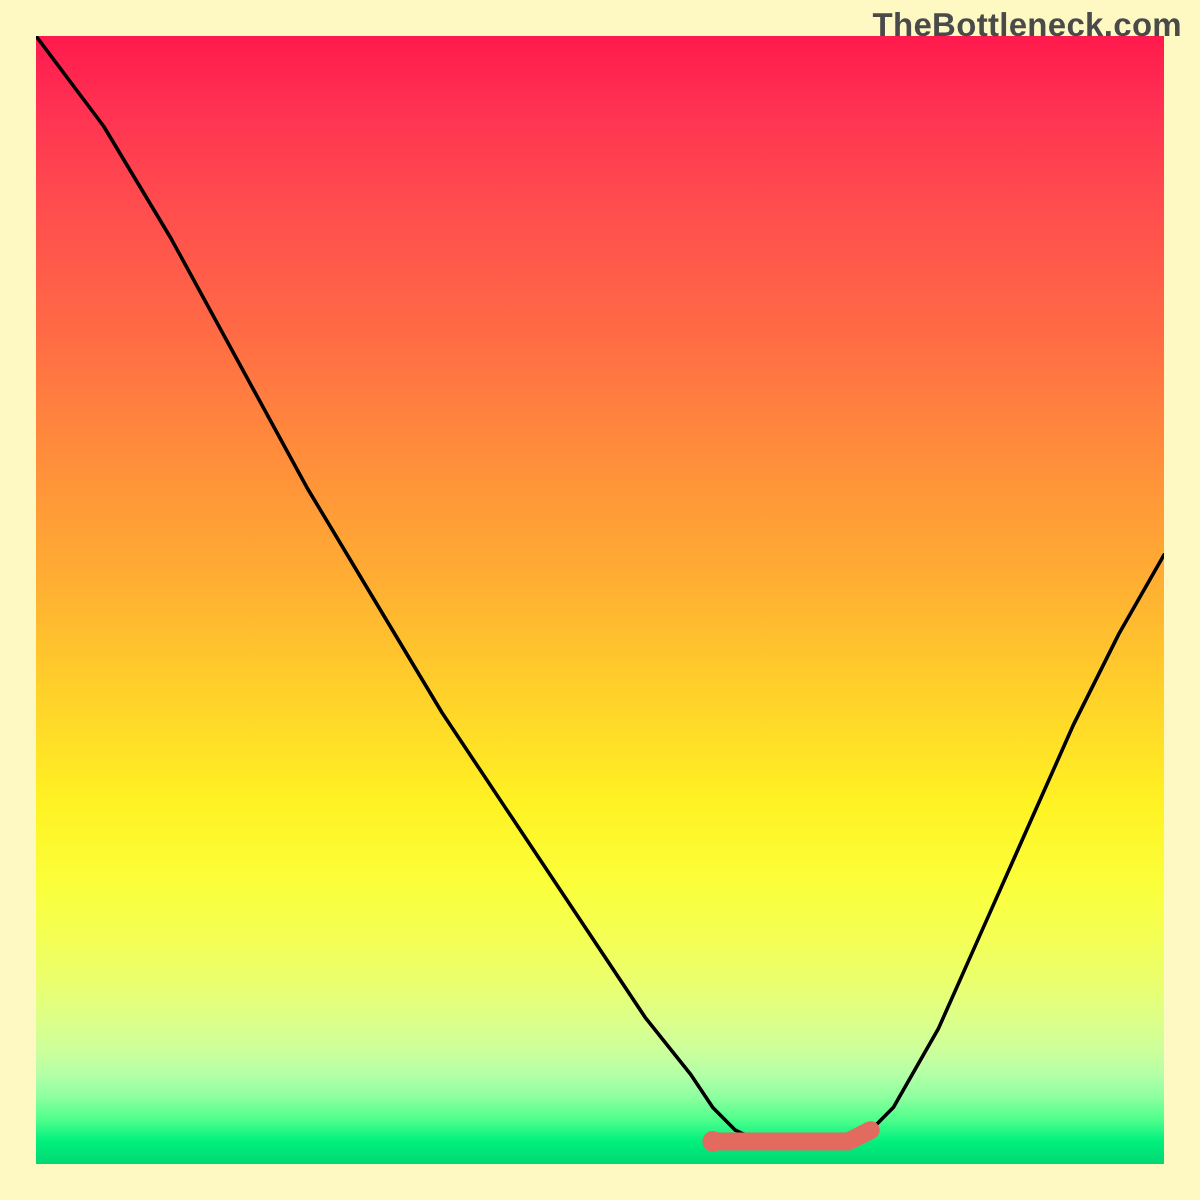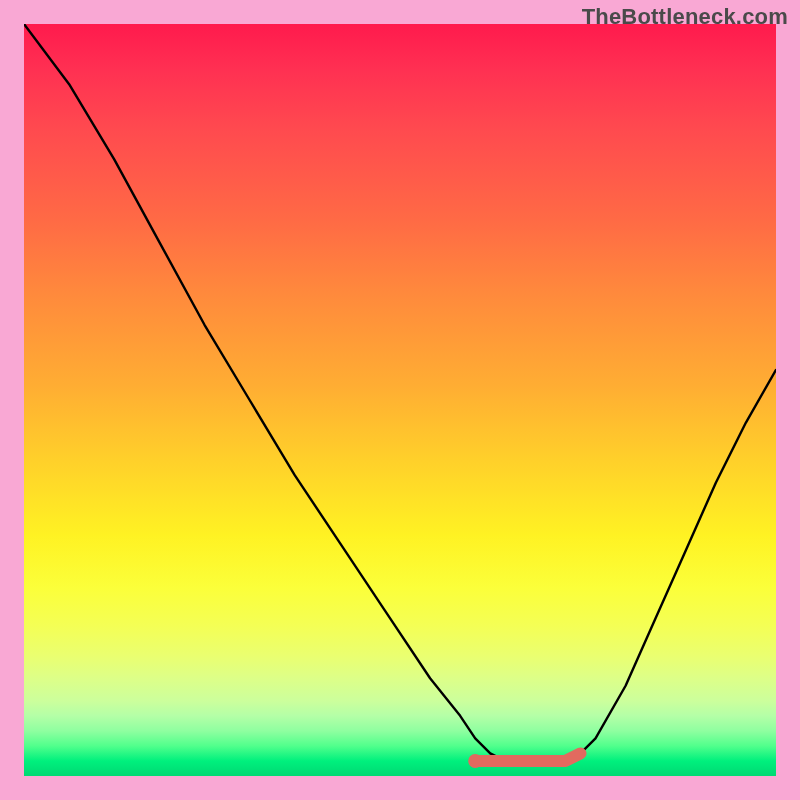--- a/index.html
+++ b/index.html
@@ -6,21 +6,21 @@
     margin: 0;
     padding: 0;
     width: 800px;
     height: 800px;
     overflow: hidden;
     font-family: Arial, Helvetica, sans-serif;
   }
   .frame {
     width: 800px;
     height: 800px;
-    background: #f9a8d4;
+    background: #fef9c3;
     position: relative;
   }
   .watermark {
     position: absolute;
     top: 4px;
     right: 12px;
     color: #4a4a4a;
     font-size: 22px;
     font-weight: bold;
     letter-spacing: 0.2px;

